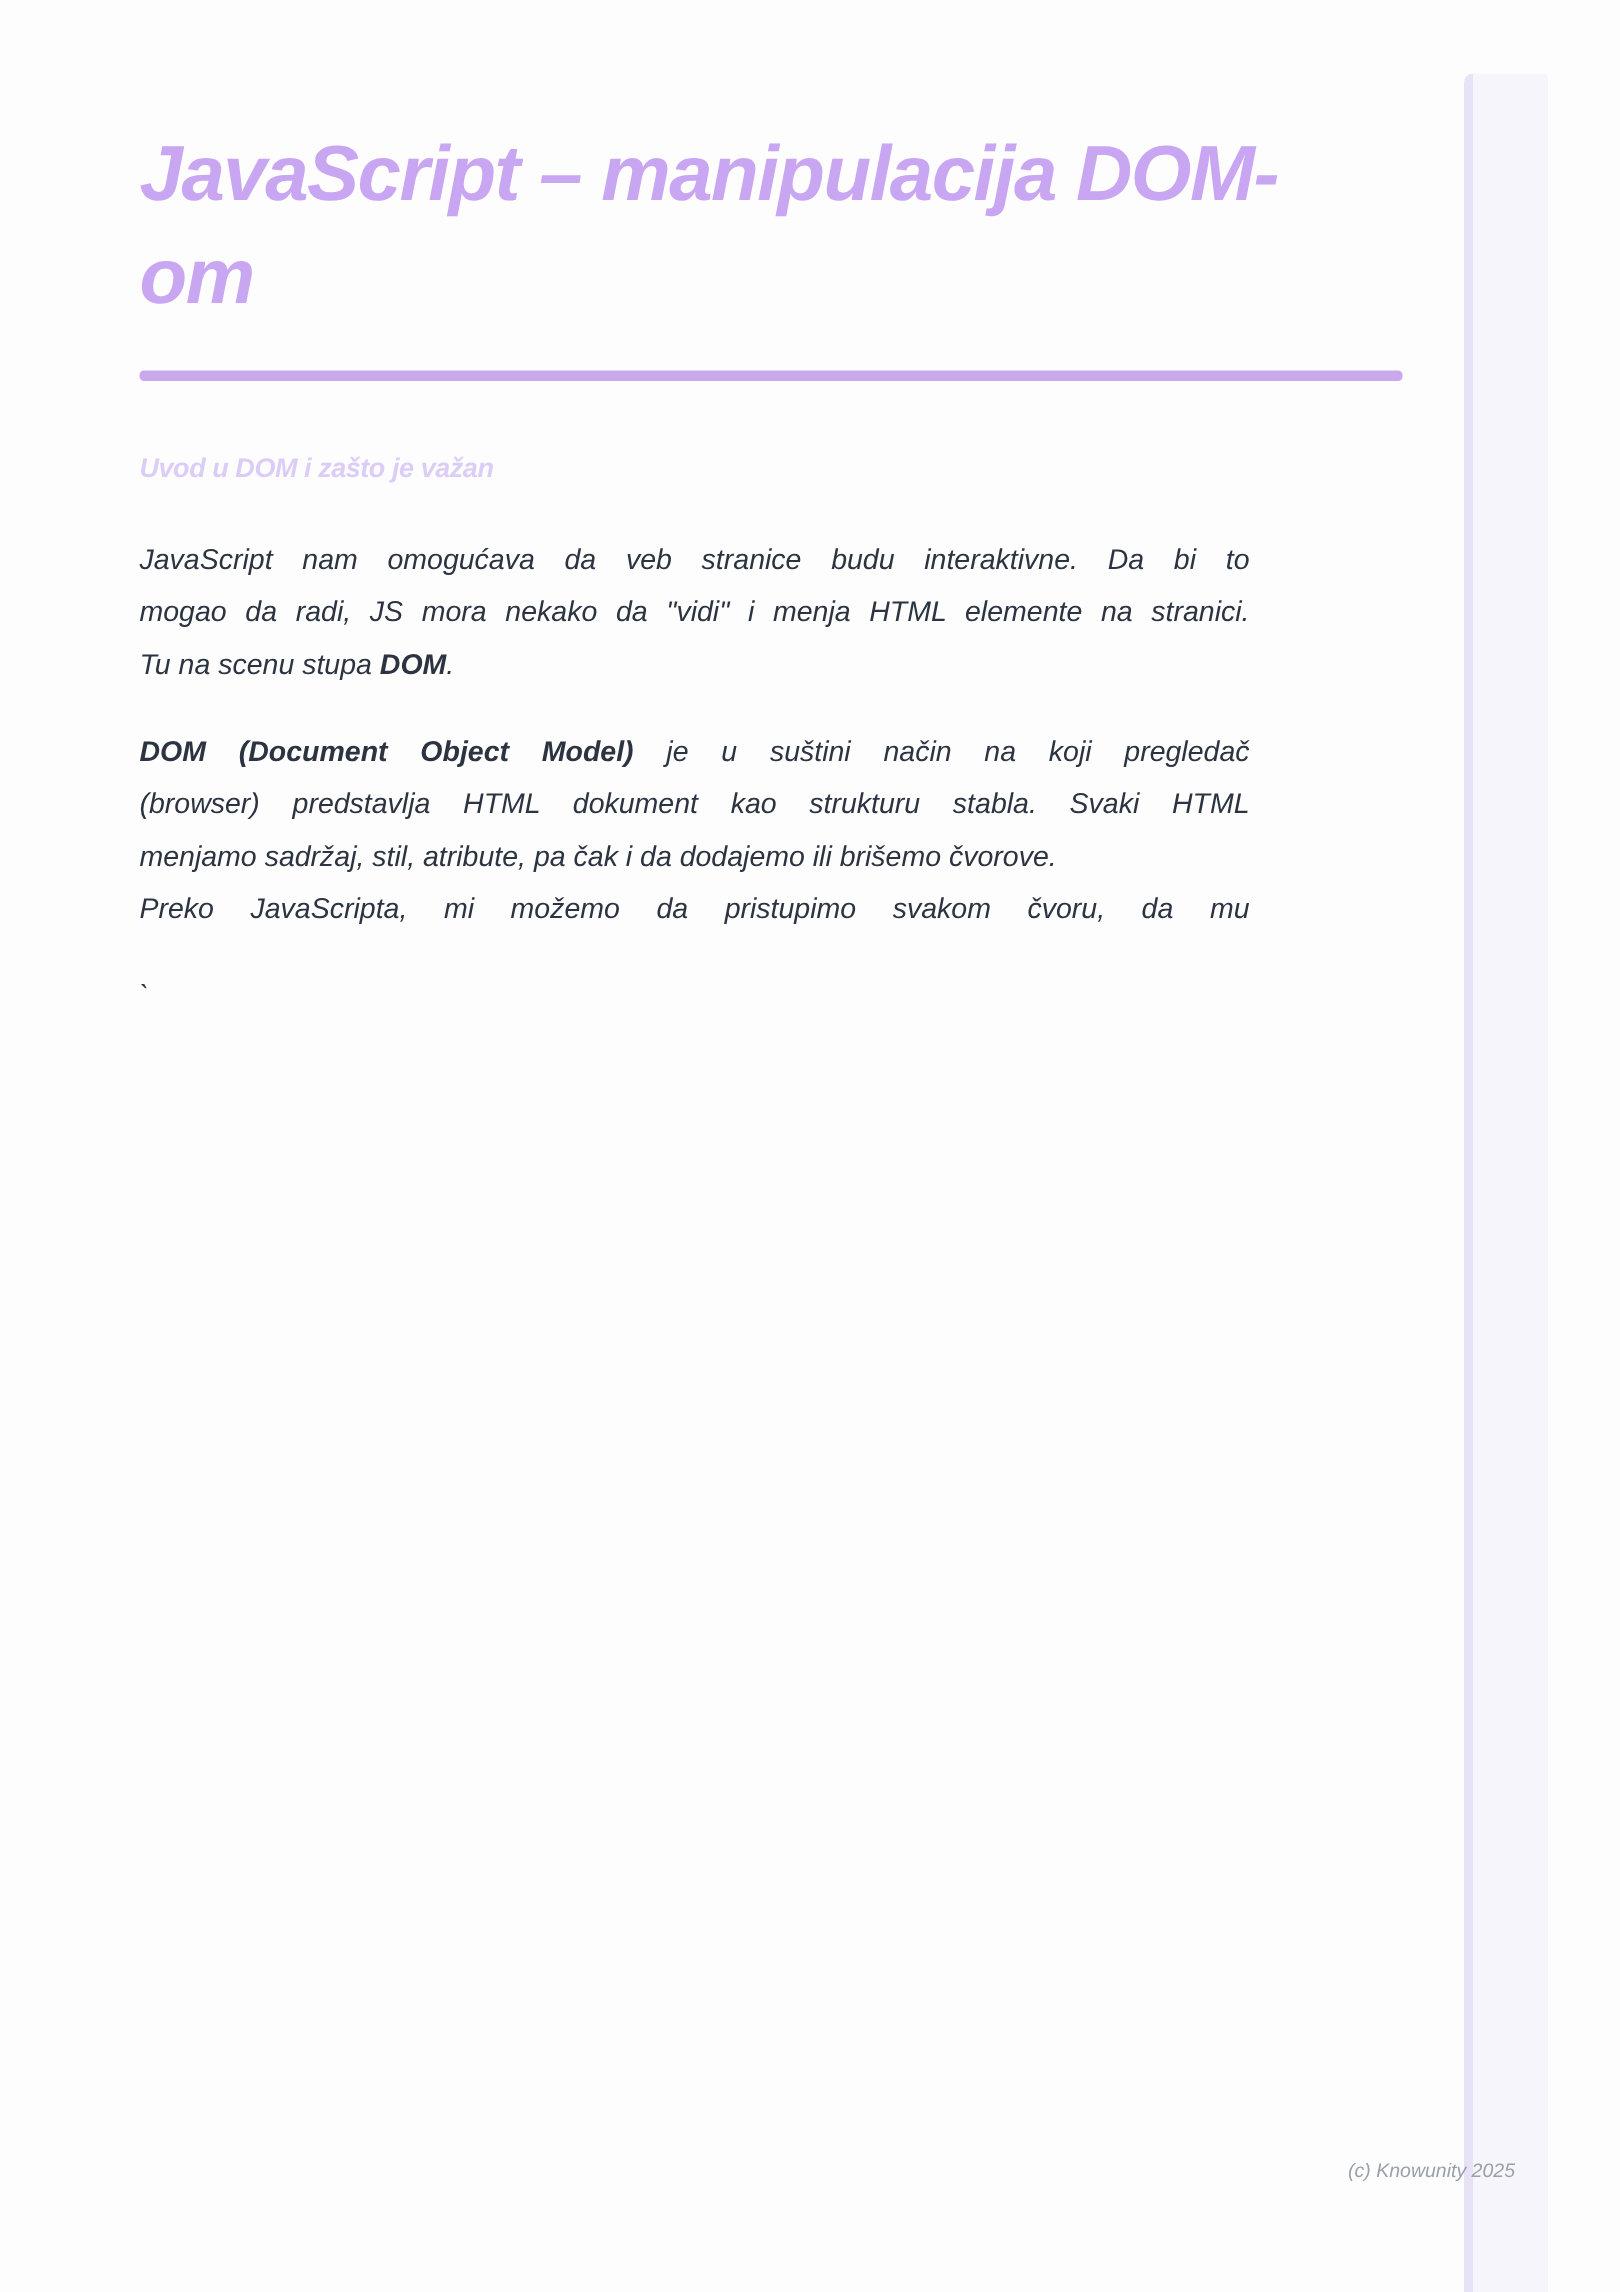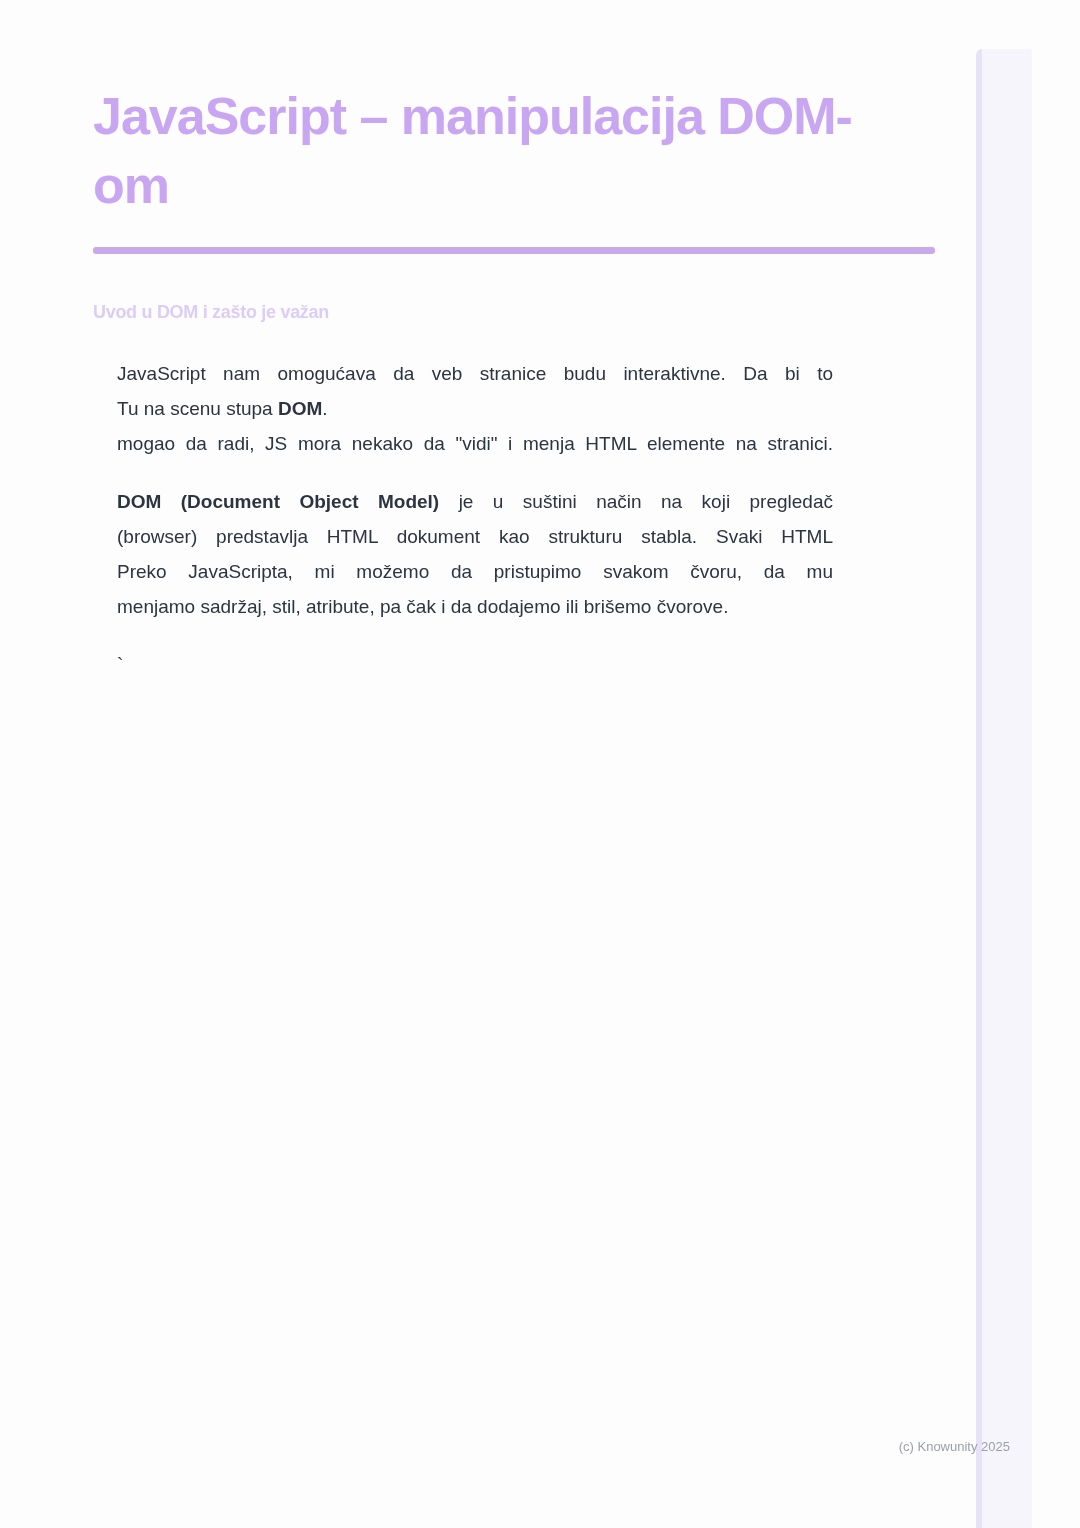--- a/index.html
+++ b/index.html
@@ -19,20 +19,21 @@
   html, body {
     width: 1080px; height: 1528px;
     background: var(--page-bg);
     font-family: "Liberation Sans", sans-serif;
     overflow: hidden;
   }
   .page {
     position: relative;
     width: 1080px; height: 1358px;
     background: var(--page-bg);
+    font-style: italic;
   }
   .right-strip {
     position: absolute;
     left: 976px; top: 49px;
     width: 56px; height: 1479px;
     background: var(--strip-bg);
     border-left: 6px solid var(--strip-edge);
     border-top-left-radius: 6px;
     border-top-right-radius: 3px;
     z-index: 0;
@@ -66,21 +67,21 @@
     color: var(--heading-color);
   }
   .paragraphs {
     position: absolute;
     left: 93px; top: 356px;
     width: 740px;
     color: var(--body-color);
     font-size: 19px;
   }
   .para { margin-bottom: 23px; }
-  .line { line-height: 35px; white-space: normal; margin-left: 24px; }
+  .line { line-height: 35px; white-space: normal; }
   .line.just { text-align: justify; text-align-last: justify; }
   .seg-bold { font-weight: 700; }
   .seg-code {
     display: inline-block;
     background: var(--chip-bg);
     border: 1px solid var(--chip-border);
     border-radius: 7px;
     padding: 4px 11px;
     margin: 0 2px;
     font-family: "DejaVu Sans Mono", monospace;
@@ -108,28 +109,28 @@
 
     <h1 class="doc-title">JavaScript – manipulacija DOM-om</h1>
 
     <div class="divider"></div>
 
     <h2 class="section-heading">Uvod u DOM i zašto je važan</h2>
 
     <div class="paragraphs">
         <div class="para">
           <div class="line just"><span class="seg-normal">JavaScript nam omogućava da veb stranice budu interaktivne. Da bi to</span></div>
+          <div class="line just"><span class="seg-normal">mogao da radi, JS mora nekako da "vidi" i menja HTML elemente na stranici.</span></div>
           <div class="line"><span class="seg-normal">Tu na scenu stupa </span><span class="seg-bold">DOM</span><span class="seg-normal">.</span></div>
-          <div class="line just"><span class="seg-normal">mogao da radi, JS mora nekako da "vidi" i menja HTML elemente na stranici.</span></div>
         </div>
         <div class="para">
           <div class="line just"><span class="seg-bold">DOM (Document Object Model)</span><span class="seg-normal"> je u suštini način na koji pregledač</span></div>
           <div class="line just"><span class="seg-normal">(browser) predstavlja HTML dokument kao strukturu stabla. Svaki HTML</span></div>
+          <div class="line"><span class="seg-normal">menjamo sadržaj, stil, atribute, pa čak i da dodajemo ili brišemo čvorove.</span></div>
           <div class="line just"><span class="seg-normal">Preko JavaScripta, mi možemo da pristupimo svakom čvoru, da mu</span></div>
-          <div class="line"><span class="seg-normal">menjamo sadržaj, stil, atribute, pa čak i da dodajemo ili brišemo čvorove.</span></div>
         </div>
         <div class="para">
           <div class="line"><span class="seg-normal">`</span></div>
         </div>
       </div>
 
     <div class="footer">(c) Knowunity 2025</div>
 
   </div>
 </div>

